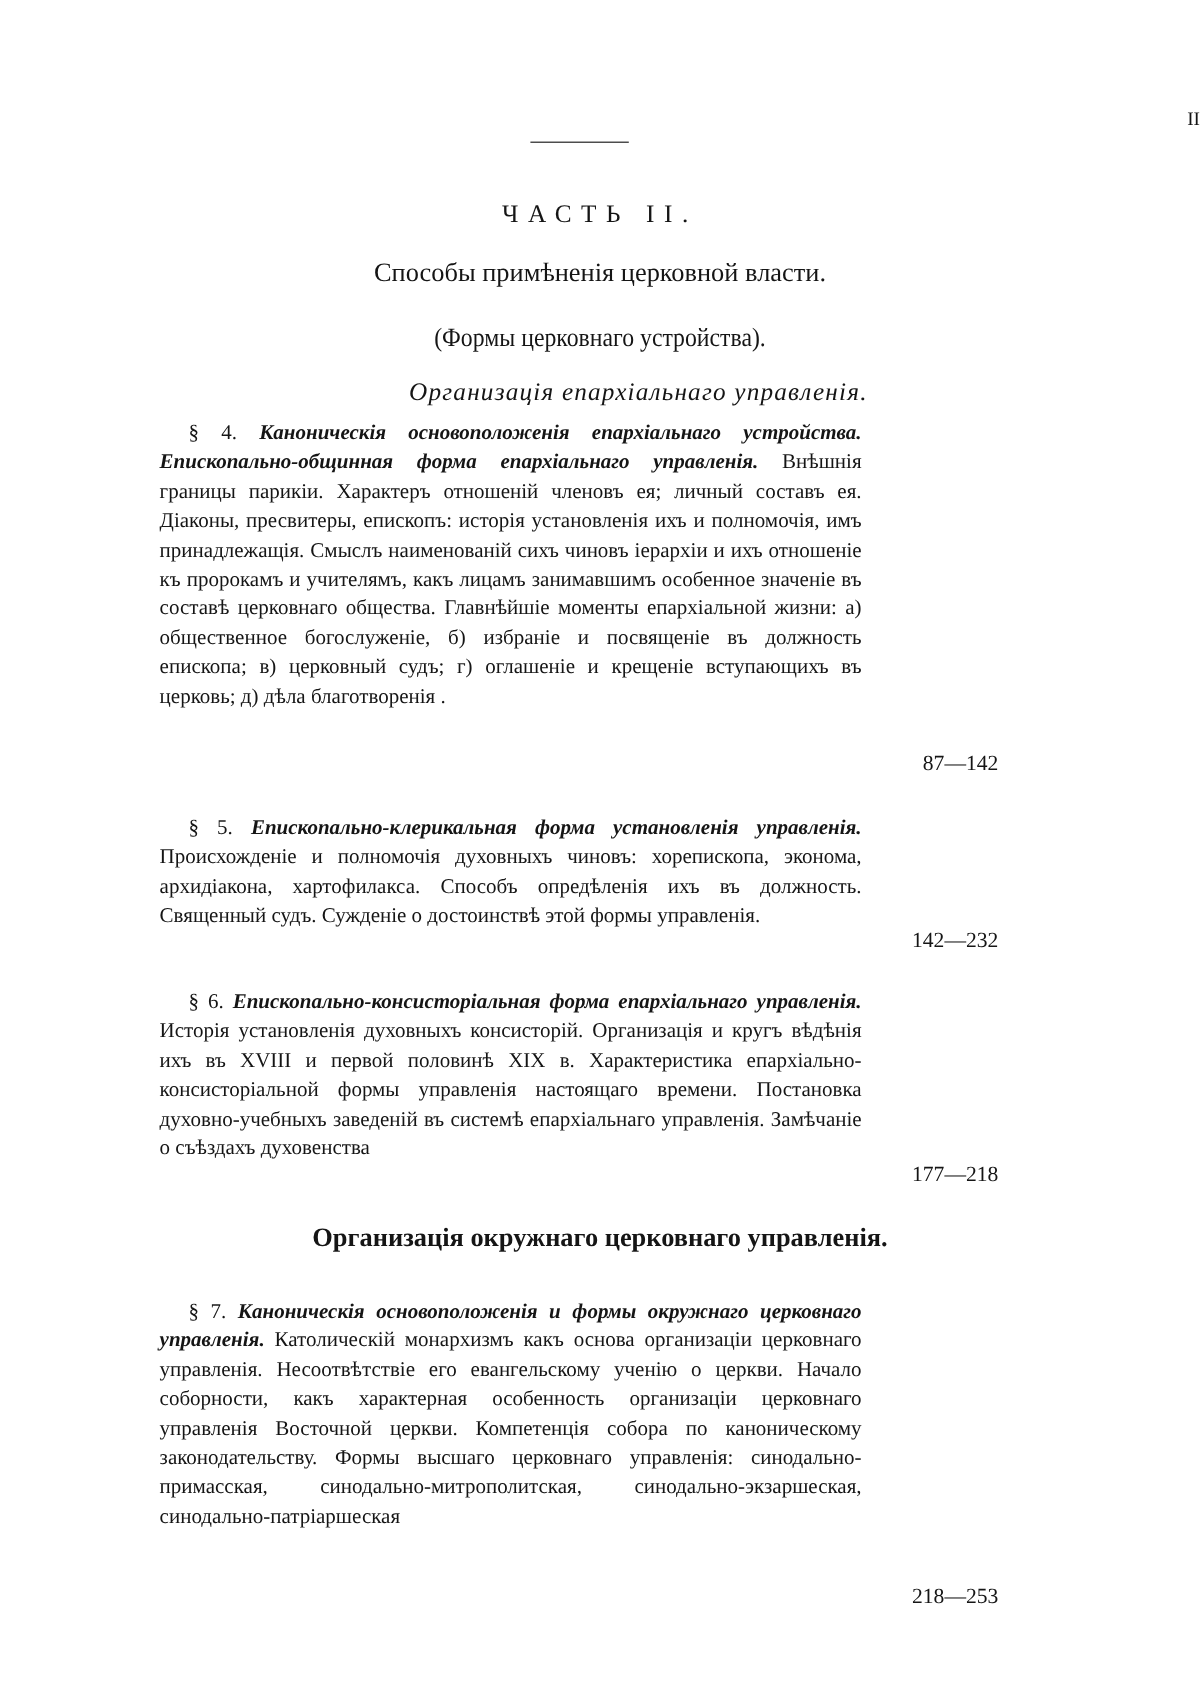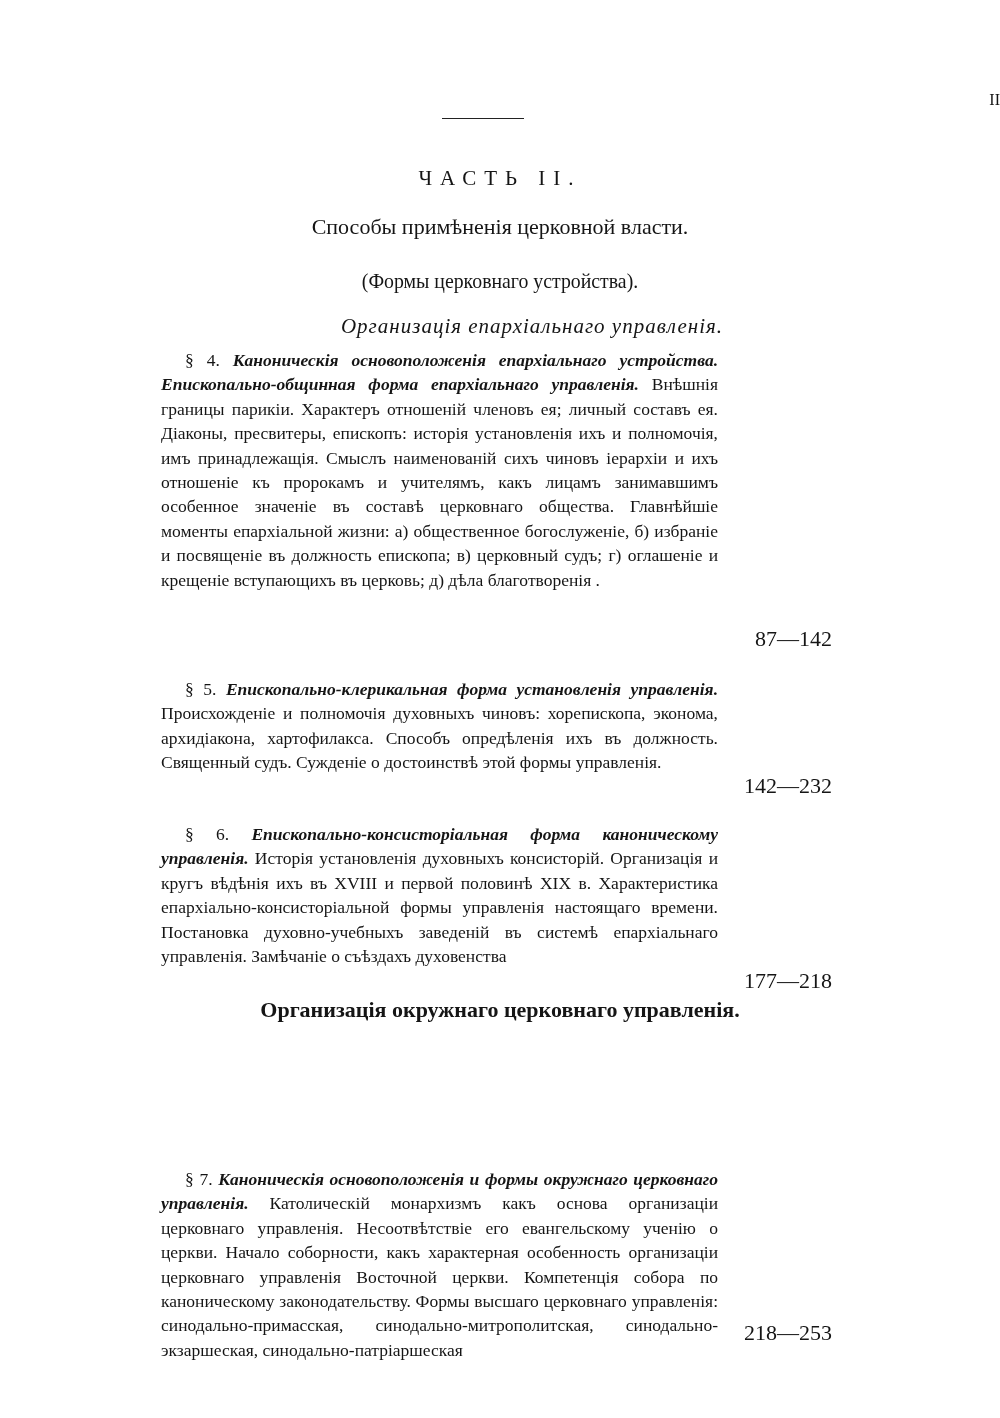--- a/index.html
+++ b/index.html
@@ -13,26 +13,26 @@
   }
   .rule {
     position: absolute; left: 442px; width: 82px; top: 118px; height: 0;
     border-top: 1.5px solid #222;
   }
   .center-line { position: absolute; left: 0; width: 1000px; text-align: center; }
   .part-title { top: 166px; font-size: 21px; letter-spacing: 8px; }
   .part-sub { top: 214px; font-size: 22px; font-weight: normal; }
   .part-paren { top: 268px; font-size: 22px; transform: scaleX(0.9); }
   .section-head-italic { top: 314px; font-size: 21px; font-style: italic; letter-spacing: 1px; margin-left: 32px; }
-  .section-head-bold { top: 997px; font-size: 22px; font-weight: bold; }
+  .section-head-bold { top: 1018px; font-size: 22px; font-weight: bold; }
 
   .entry { position: absolute; left: 133px; width: 585px; font-size: 17.5px; line-height: 24.4px; text-align: justify; }
-  .entry .para { text-indent: 24px; margin-left: 28px; }
+  .entry .para { text-indent: 24px; }
   .entry .it { font-style: italic; font-weight: bold; }
-  .pages { position: absolute; font-size: 22px; width: 110px; text-align: right; left: 722px; }
+  .pages { position: absolute; font-size: 18px; width: 110px; text-align: right; left: 722px; }
 </style>
 </head>
 <body>
 
 <div class="page-num">II</div>
 <div class="rule"></div>
 
 <div class="center-line part-title">ЧАСТЬ II.</div>
 <div class="center-line part-sub">Способы примѣненія церковной власти.</div>
 <div class="center-line part-paren">(Формы церковнаго устройства).</div>
@@ -53,28 +53,28 @@
     <span>§ 5.</span>
     <span class="it">Епископально-клерикальная форма установленія управленія.</span>
     <span>Происхожденіе и полномочія духовныхъ чиновъ: хорепископа, эконома, архидіакона, хартофилакса. Способъ опредѣленія ихъ въ должность. Священный судъ. Сужденіе о достоинствѣ этой формы управленія.</span>
   </div>
 </div>
 <div class="pages" style="top:773px;">142—232</div>
 
 <div class="entry" style="top:822px;">
   <div class="para">
     <span>§ 6.</span>
-    <span class="it">Епископально-консисторіальная форма каноническому управленія.</span>
+    <span class="it">Епископально-консисторіальная форма епархіальнаго управленія.</span>
     <span>Исторія установленія духовныхъ консисторій. Организація и кругъ вѣдѣнія ихъ въ XVIII и первой половинѣ XIX в. Характеристика епархіально-консисторіальной формы управленія настоящаго времени. Постановка духовно-учебныхъ заведеній въ системѣ епархіальнаго управленія. Замѣчаніе о съѣздахъ духовенства</span>
   </div>
 </div>
 <div class="pages" style="top:968px;">177—218</div>
 
 <div class="center-line section-head-bold">Организація окружнаго церковнаго управленія.</div>
 
-<div class="entry" style="top:1167px;font-family:Liberation Serif, serif;">
+<div class="entry" style="top:1080px;font-family:Liberation Serif, serif;">
   <div class="para">
     <span>§ 7.</span>
     <span class="it">Каноническія основоположенія и формы окружнаго церковнаго управленія.</span>
     <span>Католическій монархизмъ какъ основа организаціи церковнаго управленія. Несоотвѣтствіе его евангельскому ученію о церкви. Начало соборности, какъ характерная особенность организаціи церковнаго управленія Восточной церкви. Компетенція собора по каноническому законодательству. Формы высшаго церковнаго управленія: синодально-примасская, синодально-митрополитская, синодально-экзаршеская, синодально-патріаршеская</span>
   </div>
 </div>
 <div class="pages" style="top:1296px;margin-top:24px;">218—253</div>
 
 </body></html>

